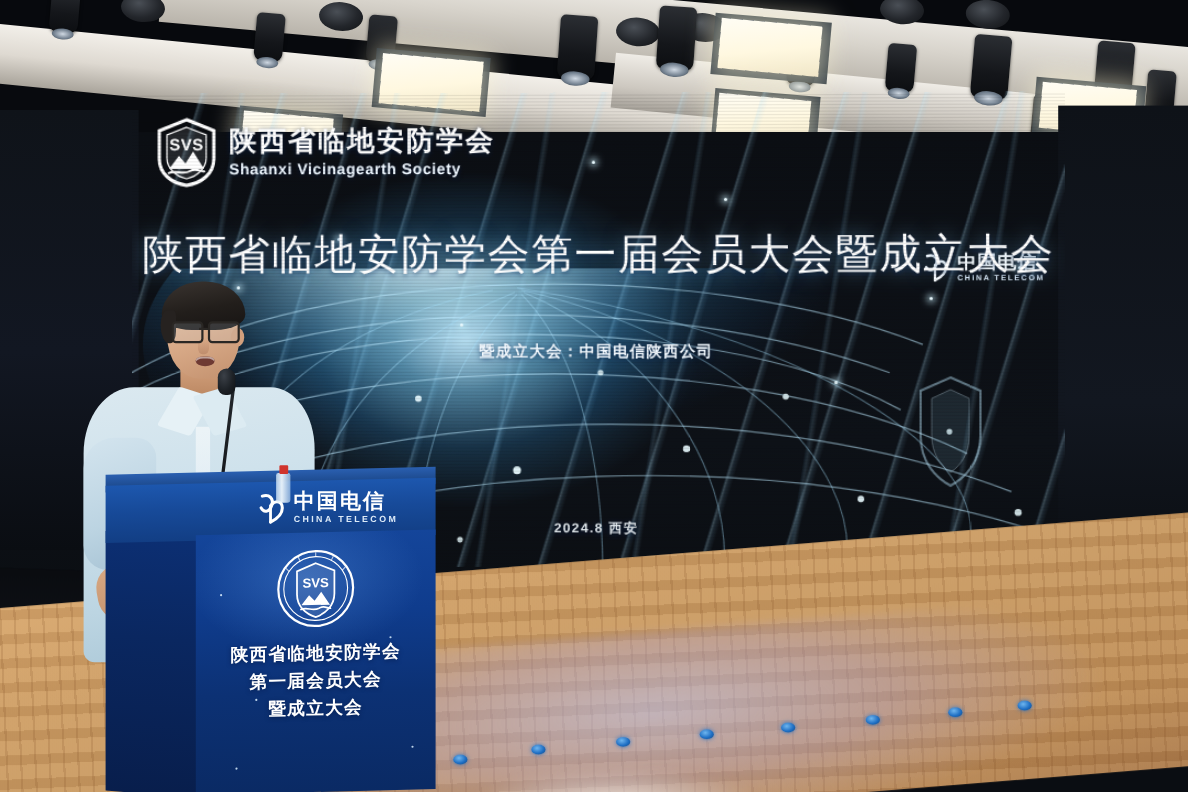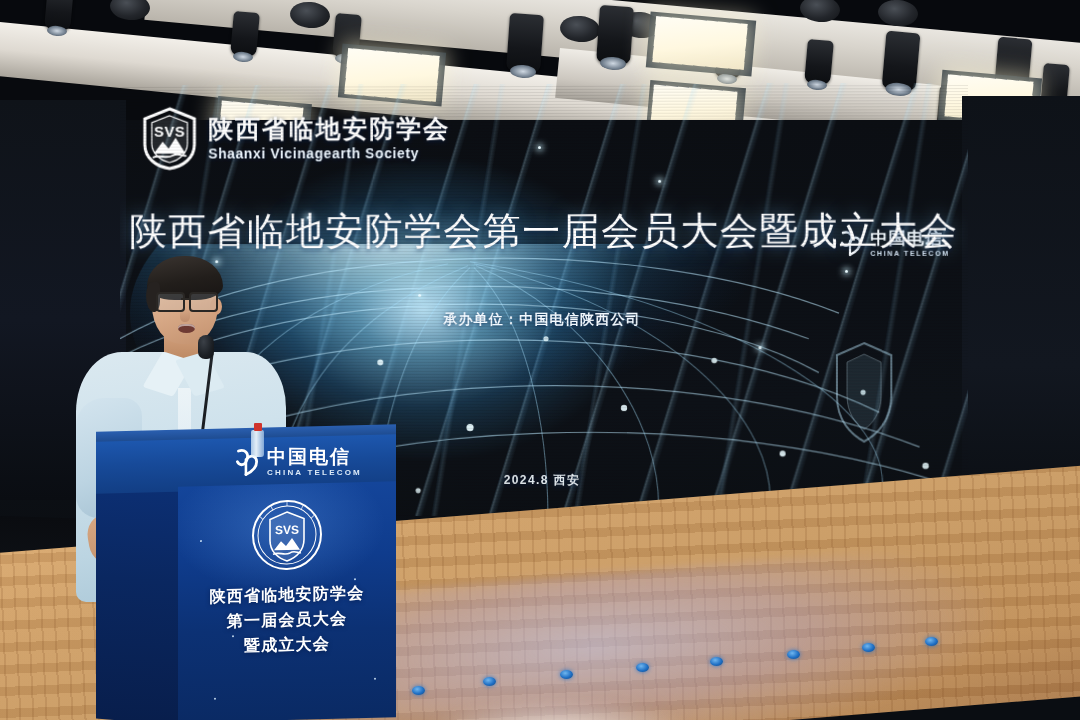--- a/index.html
+++ b/index.html
@@ -701,21 +701,21 @@
       </svg>
       <div class="telecom-text">
         <div class="telecom-cn">中国电信</div>
         <div class="telecom-en">CHINA TELECOM</div>
       </div>
     </div>
 
     <div class="headline">陕西省临地安防学会第一届会员大会暨成立大会</div>
 
     <div class="organizers">
-      <div class="nowrap">承办单位：中国电信陕西公司</div>
+      <div class="nowrap">暨成立大会：中国电信陕西公司</div>
     </div>
 
     <div class="date-place">2024.8 西安</div>
   </div>
 
   <div class="stage-skirt"></div>
   <div class="stage-floor"></div>
   <div class="floor-wash"></div>
   <div class="floor-wash2"></div>
 

